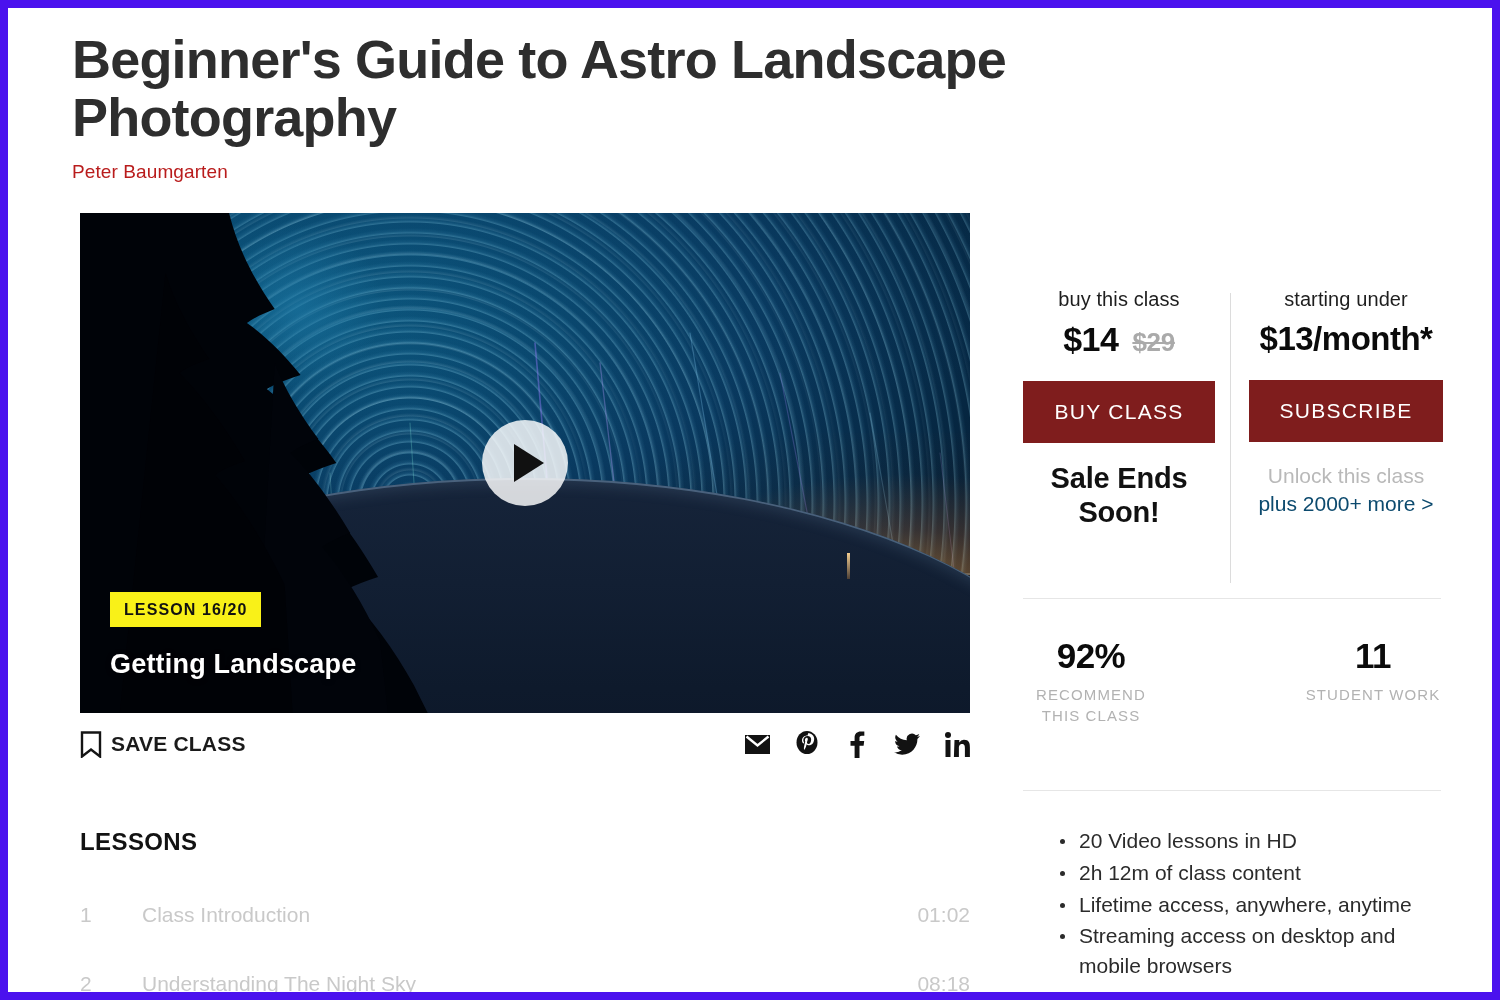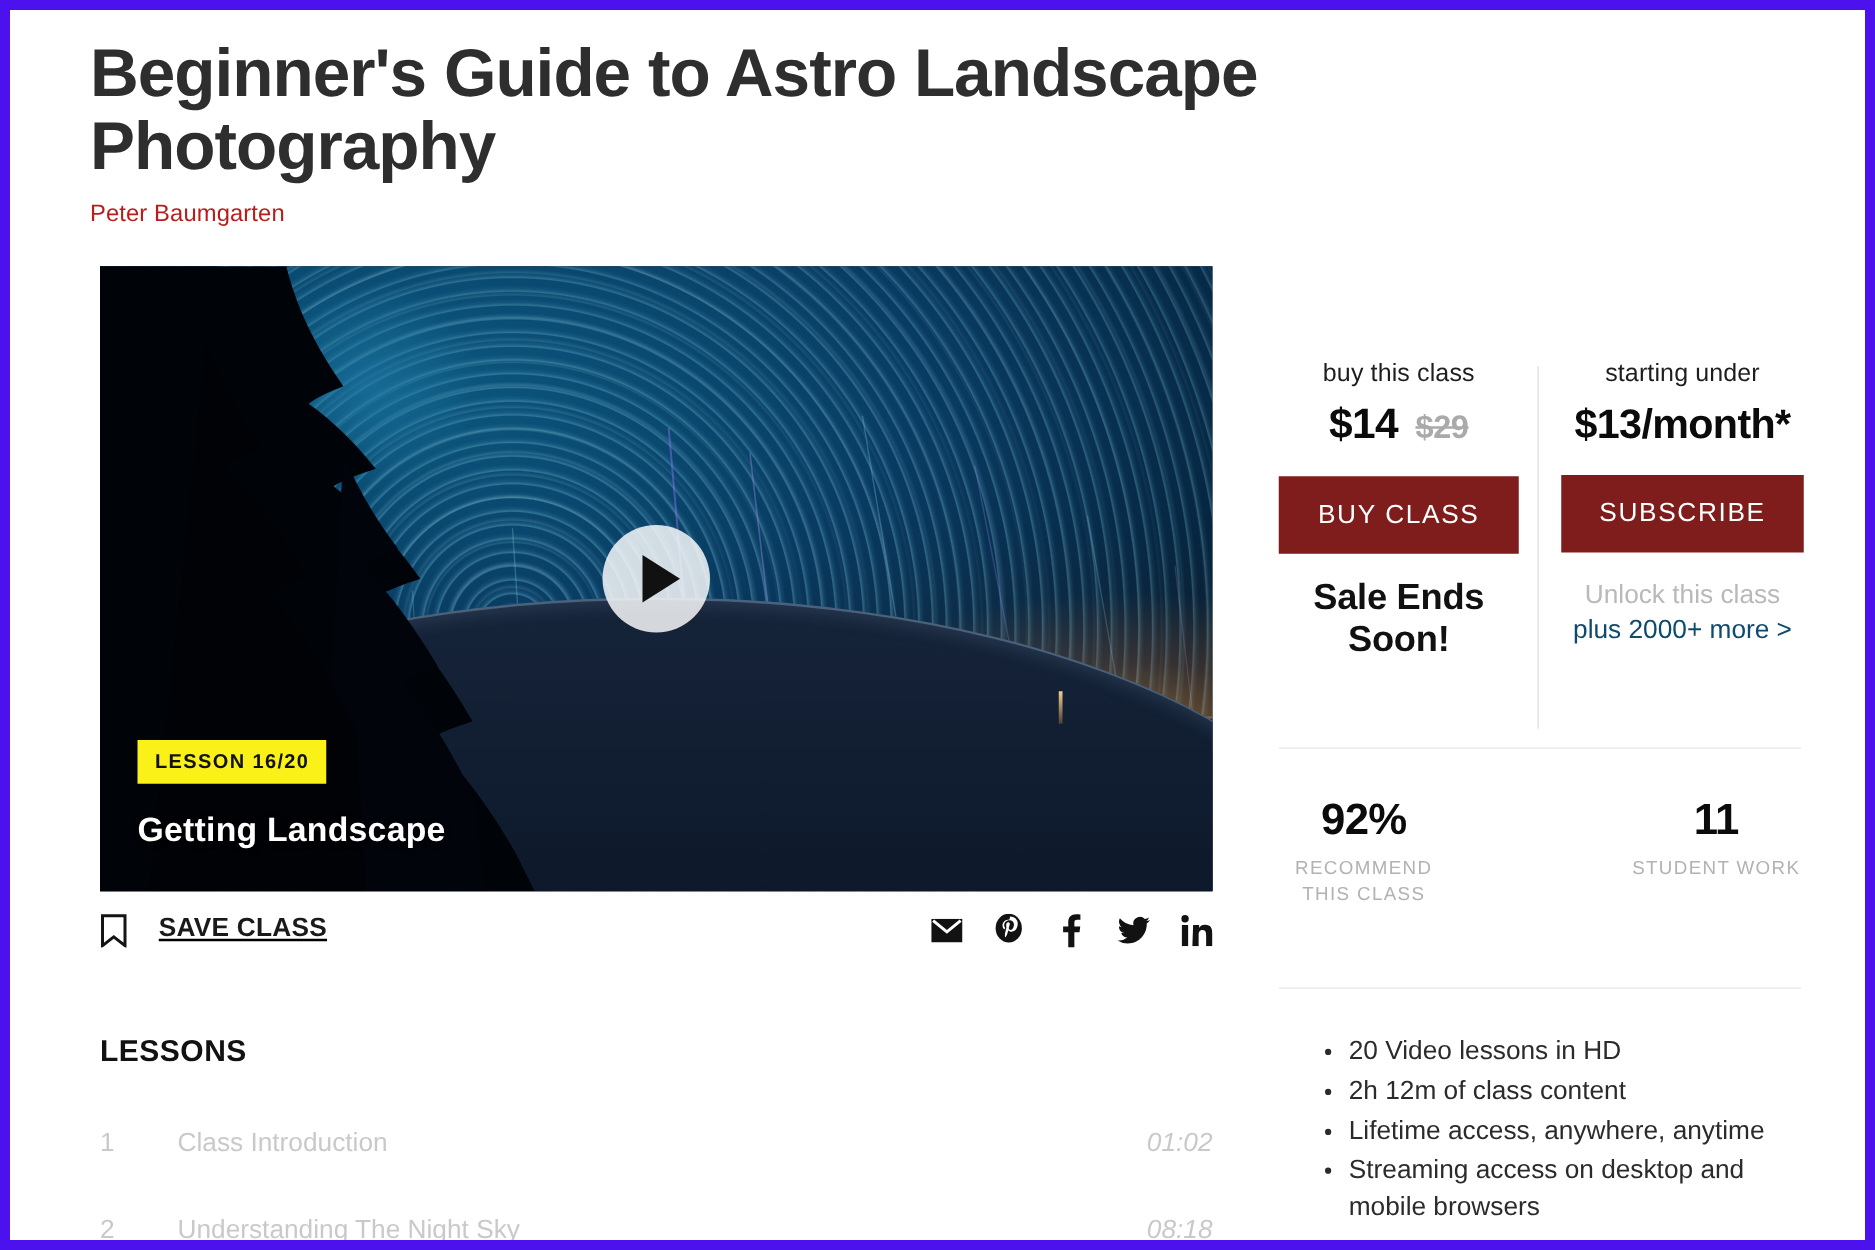--- a/index.html
+++ b/index.html
@@ -183,23 +183,22 @@
   }
 
   
   .actions-row {
     position:absolute;
     left:72px; top:716px;
     width:890px; height:40px;
     display:flex; align-items:center; justify-content:space-between;
   }
   .save-class {
-    display:flex; align-items:flex-start; gap:25px;
+    display:flex; align-items:center; gap:9px;
     cursor:pointer;
-    text-decoration:underline;
   }
   .save-label {
     font-size:21px; font-weight:bold;
     color:#1a1a1a; letter-spacing:0.2px;
   }
   .socials { display:flex; align-items:center; gap:24px; }
   .social-icon {
     width:26px; height:26px;
     display:flex; align-items:center; justify-content:center;
     cursor:pointer; color:#121212;
@@ -214,21 +213,21 @@
   }
   .lesson-row {
     position:absolute; left:72px;
     width:890px; height:34px;
     display:flex; align-items:center;
     color:#c9c9c9; font-size:21px;
     cursor:pointer;
   }
   .lesson-row .num { width:62px; }
   .lesson-row .name { flex:1; }
-  .lesson-row .dur { width:90px; text-align:right;font-style:italic; }
+  .lesson-row .dur { width:90px; text-align:right; }
 
   
   .right-panel { position:absolute; left:1015px; top:240px; width:420px;margin-top:40px; }
 
   .price-grid { display:flex; position:relative; }
   .price-col { width:192px; text-align:center; }
   .price-col.right { margin-left:34px; width:194px; }
   .vdivider {
     position:absolute;
     left:207px; top:5px;

